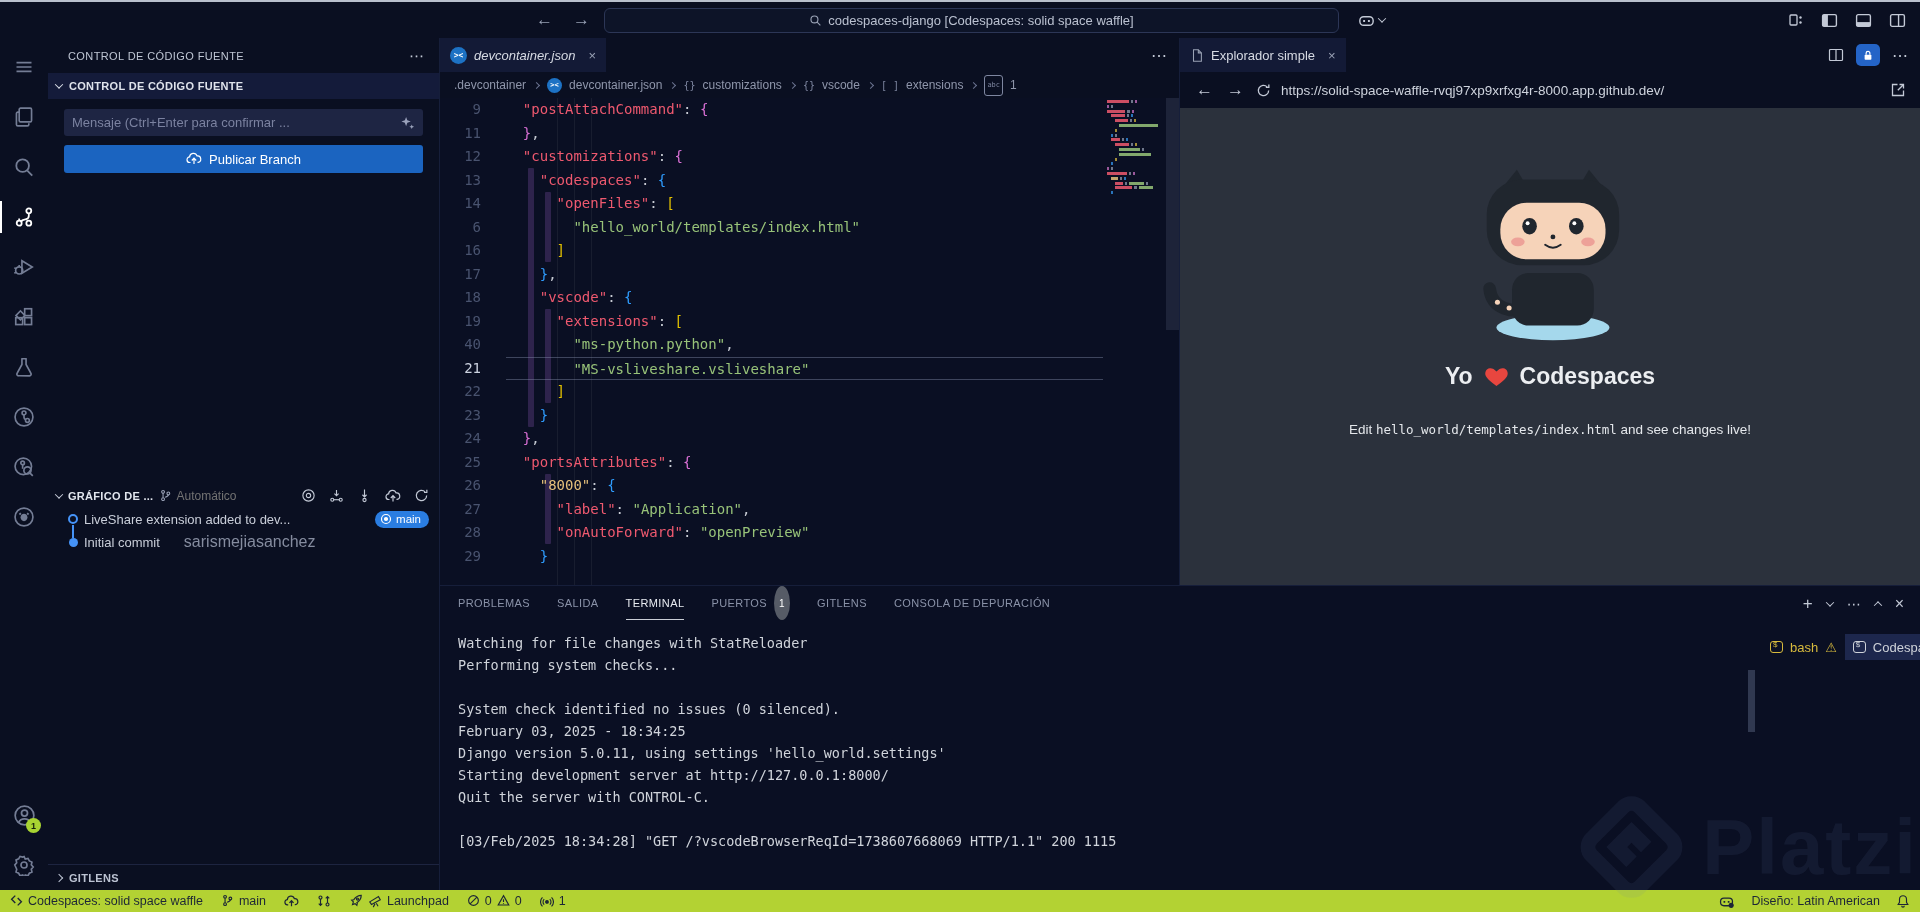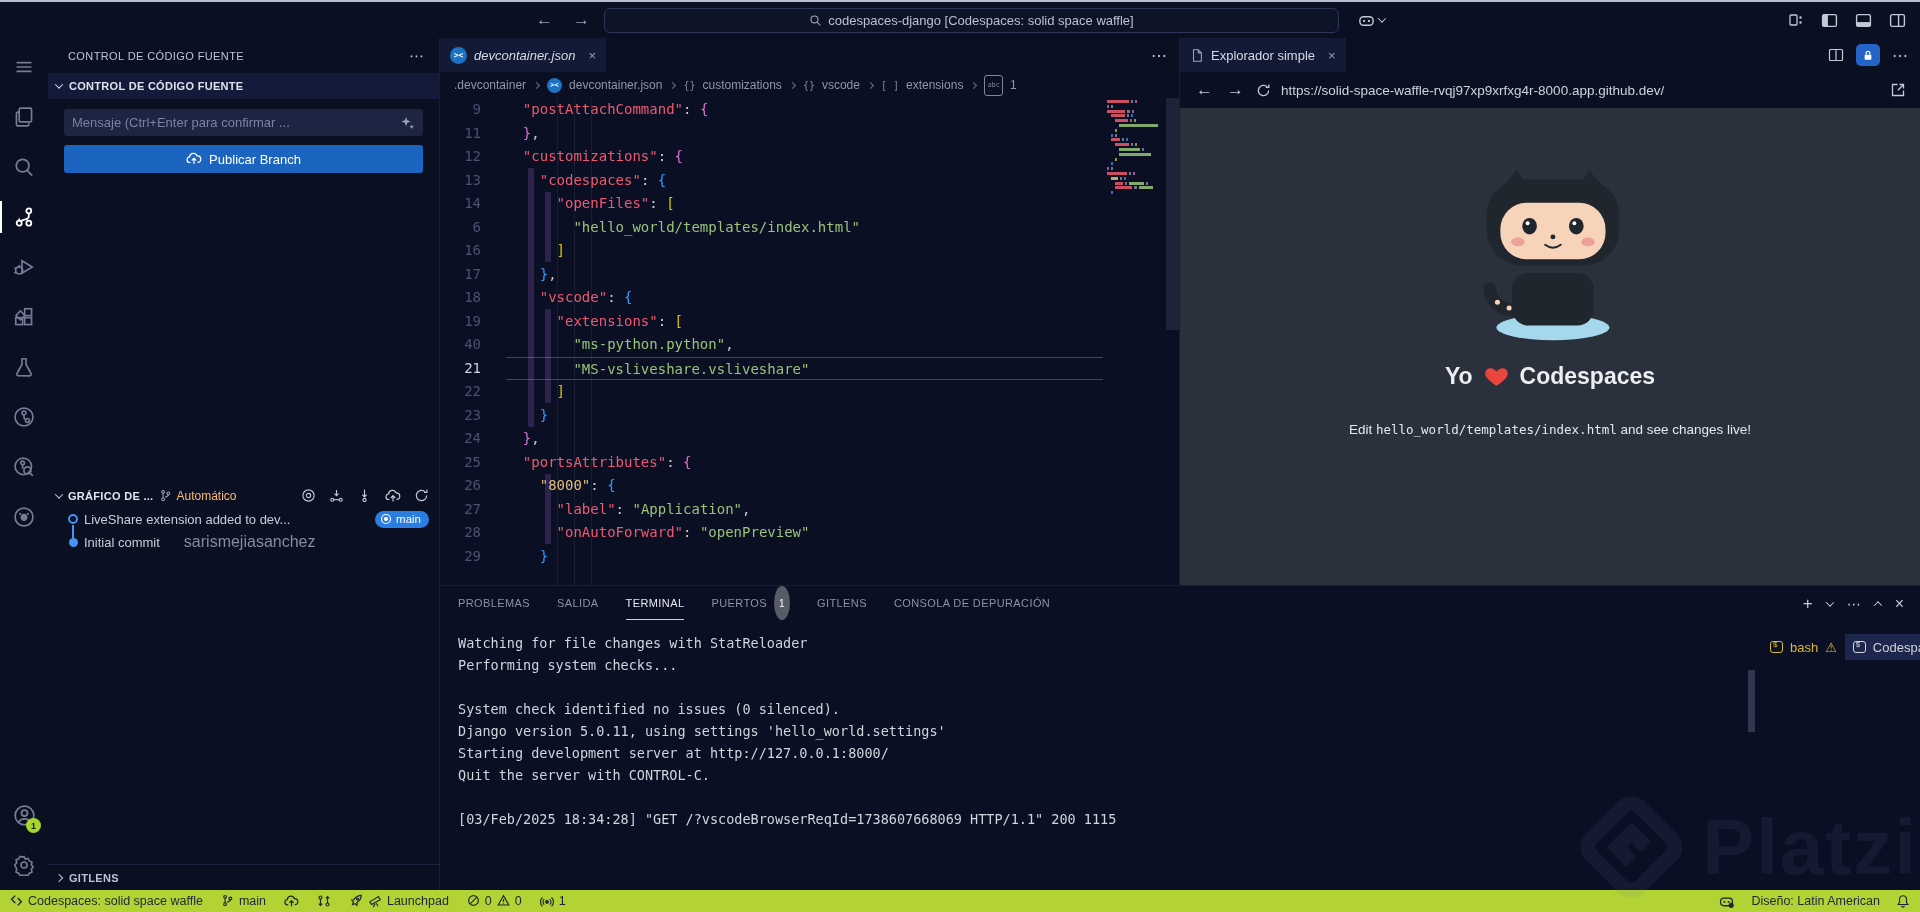--- a/index.html
+++ b/index.html
@@ -39,21 +39,21 @@
   .chev.right{transform:rotate(-45deg)}
   .commit-input{margin:10px 16px 0 16px;height:27px;background:#1e2543;border-radius:3px;
     display:flex;align-items:center;padding:0 8px;color:#7b82a0;font-size:13px}
   .commit-input .ph{flex:1;white-space:nowrap;overflow:hidden}
   .sparkle{color:#9aa2bb}
   .publish-btn{margin:9px 16px 0 16px;height:28px;background:#1b64c0;border-radius:3px;color:#fff;
     font-size:13px;display:flex;align-items:center;justify-content:center;gap:7px}
   .sb-fill{flex:1}
   .graph-header{height:24px;display:flex;align-items:center;gap:6px;padding:0 10px 0 8px;font-size:11px;color:#c9cedb}
   .graph-header .gtitle{font-weight:bold;letter-spacing:.3px;color:#e2e6ee}
-  .graph-header .auto{font-size:12px;font-weight:normal;color:#fdba74;display:flex;align-items:center;gap:4px}
+  .graph-header .auto{font-size:12px;font-weight:normal;color:#737373;display:flex;align-items:center;gap:4px}
   .graph-icons{display:flex;align-items:center;gap:13px;color:#c3c9d6}
   .commit-row{height:23px;display:flex;align-items:center;padding:0 10px 0 14px;font-size:13px;color:#c9ced9;position:relative}
   .dot-col{width:22px;display:flex;justify-content:center;position:relative}
   .c-open{width:10px;height:10px;border:2px solid #4593f8;border-radius:50%}
   .c-fill{width:9px;height:9px;background:#4593f8;border-radius:50%}
   .c-link{position:absolute;left:24px;top:17px;width:2px;height:13px;background:#4593f8;z-index:0}
   .commit-msg{white-space:nowrap;overflow:hidden;max-width:250px}
   .commit-author{color:#858c9f;font-size:16px;margin-left:24px}
   .main-badge{margin-left:auto;background:#2a7de1;color:#fff;border-radius:10px;height:17px;
     display:flex;align-items:center;gap:4px;padding:0 8px 0 5px;font-size:11.5px}
@@ -612,20 +612,21 @@
           <span>⋯</span>
           <span class="chev" style="transform:rotate(-135deg) translate(-1px,-1px)"></span>
           <span style="font-size:16px">×</span>
         </div>
         <div class="panel-body">
           <div class="terminal-output">
               <div class="term-line">Watching for file changes with StatReloader</div>
               <div class="term-line">Performing system checks...</div>
               <div class="term-line"> </div>
               <div class="term-line">System check identified no issues (0 silenced).</div>
+              <div class="term-line">February 03, 2025 - 18:34:25</div>
               <div class="term-line">Django version 5.0.11, using settings 'hello_world.settings'</div>
               <div class="term-line">Starting development server at http://127.0.0.1:8000/</div>
               <div class="term-line">Quit the server with CONTROL-C.</div>
               <div class="term-line"> </div>
               <div class="term-line">[03/Feb/2025 18:34:28] "GET /?vscodeBrowserReqId=1738607668069 HTTP/1.1" 200 1115</div>
             </div>
           <div class="term-scroll"></div>
           <div class="terminal-list">
               <div class="term-row warn">
                 <span class="ico-term"></span>

